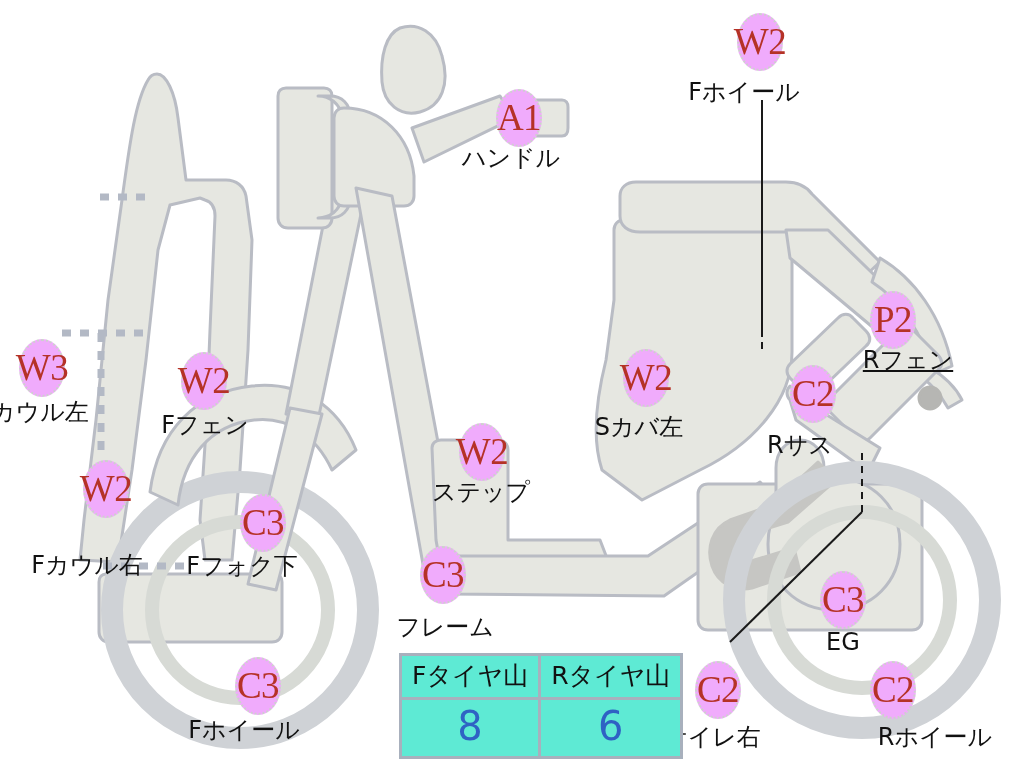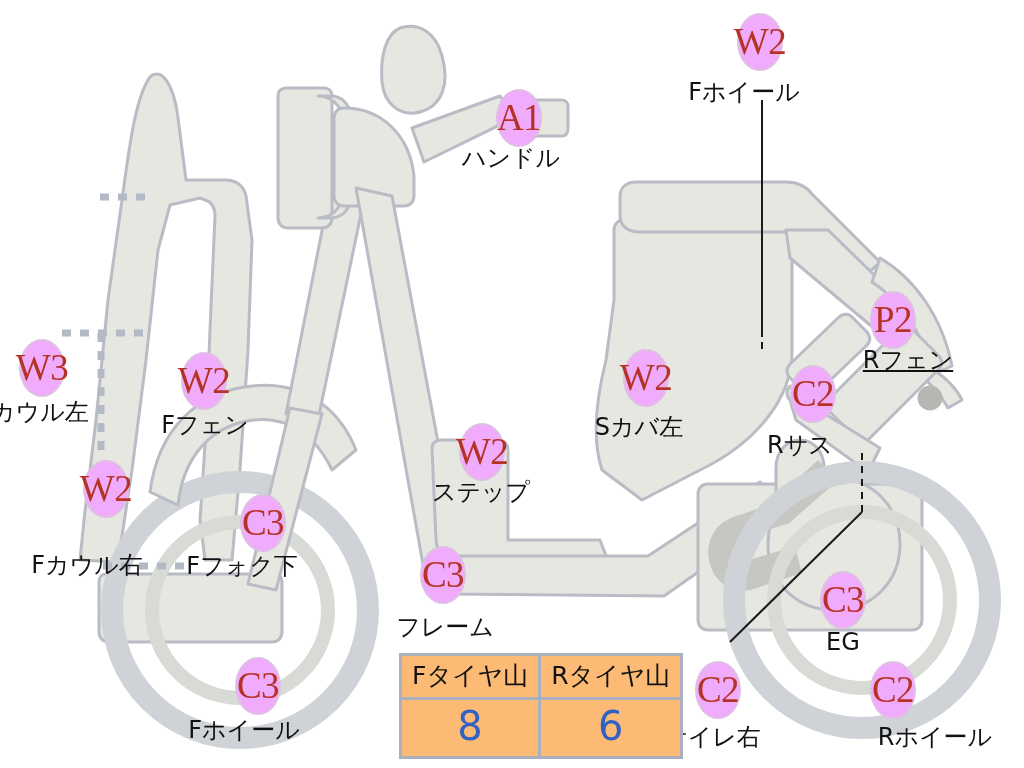--- a/index.html
+++ b/index.html
@@ -59,21 +59,21 @@
     font-family: "DejaVu Sans", "Liberation Sans", sans-serif;
     font-weight: 400;
     line-height: 1;
   }
   .cap-center { transform: translate(-50%, 0); }
 
   
   #tread-table {
     position: absolute;
     border-collapse: collapse;
-    background: #fdba74;
+    background: #5eead4;
   }
   #tread-table th, #tread-table td {
     border: 3px solid #a8b0bd;
     text-align: center;
     font-family: "DejaVu Sans", "Liberation Sans", sans-serif;
   }
   #tread-table th {
     font-size: 25px;
     font-weight: 400;
     color: #111111;

